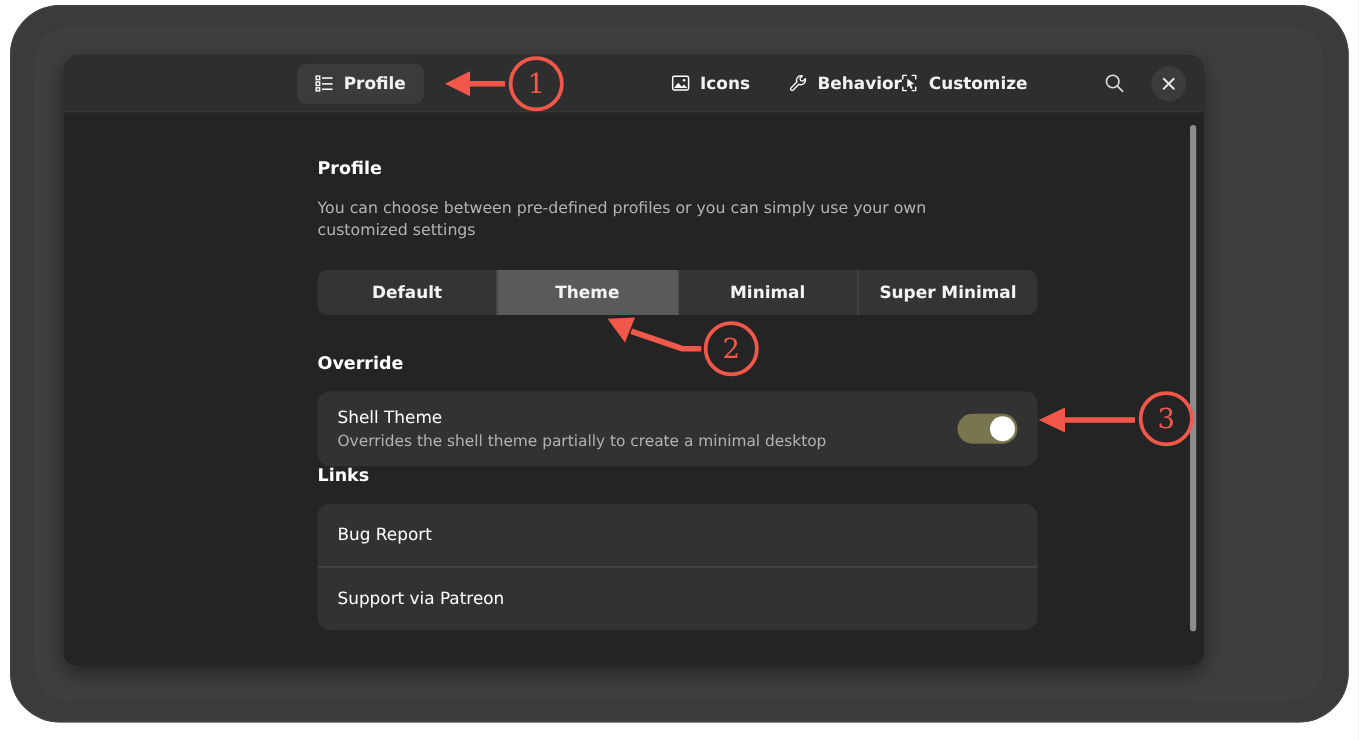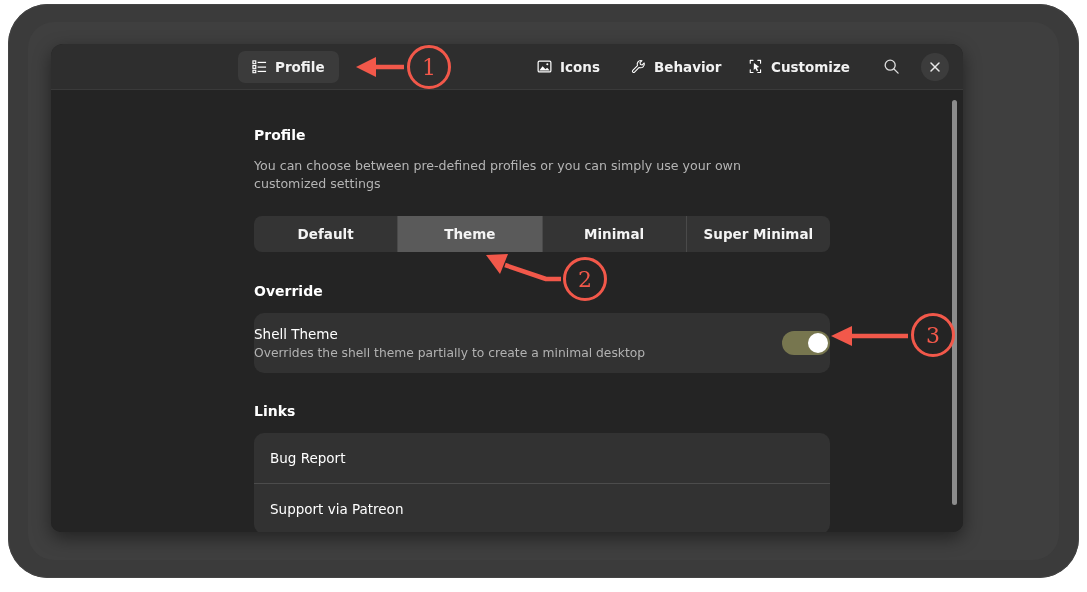--- a/index.html
+++ b/index.html
@@ -60,21 +60,21 @@
     cursor: pointer;
     white-space: nowrap;
   }
   .tab.active { background: #3b3b3b; }
   .tab .ticon { display: flex; align-items: center; }
   .tab .ticon svg { display: block; }
 
   #tab-profile   { position: absolute; left: 187px; }
   #tab-icons     { position: absolute; left: 472px; }
   #tab-behavior  { position: absolute; left: 566px; text-align: center; }
-  #tab-customize { position: absolute; left: 683px; }
+  #tab-customize { position: absolute; left: 655px; }
 
   #search-button {
     position: absolute; right: 57px; top: 50%;
     transform: translateY(-50%);
     width: 30px; height: 30px;
     display: flex; align-items: center; justify-content: center;
     border-radius: 50%;
     cursor: pointer;
   }
   #close-button {
@@ -142,21 +142,21 @@
   
   .card {
     background: #323232;
     border-radius: 10px;
     width: 576px;
   }
   .row {
     display: flex;
     align-items: center;
     justify-content: space-between;
-    padding: 13px 0;
+    padding: 13px 16px;
   }
   .row-texts { display: flex; flex-direction: column; gap: 4px; }
   .row-title { color: #ffffff; font-size: 13.5px; }
   .row-sub   { color: #b2b2b2; font-size: 12.3px; }
   .row-divider { height: 1px; background: #4c4c4c; }
   .link-row { padding: 17px 16px; }
   .link-row .row-title { font-size: 13.5px; }
 
   
   .toggle {
@@ -308,21 +308,21 @@
               <div class="row-title">Shell Theme</div>
               <div class="row-sub">Overrides the shell theme partially to create a minimal desktop</div>
             </div>
             <div class="toggle">
               <div class="knob"></div>
             </div>
           </div>
         </div>
       </div>
 
-      <div style="margin-top:30px;">
+      <div style="">
         <div class="section-title">Links</div>
 
         <div class="card">
           <div class="row link-row">
             <div class="row-title">Bug Report</div>
           </div>
           <div class="row-divider"></div>
           <div class="row link-row">
             <div class="row-title">Support via Patreon</div>
           </div>

